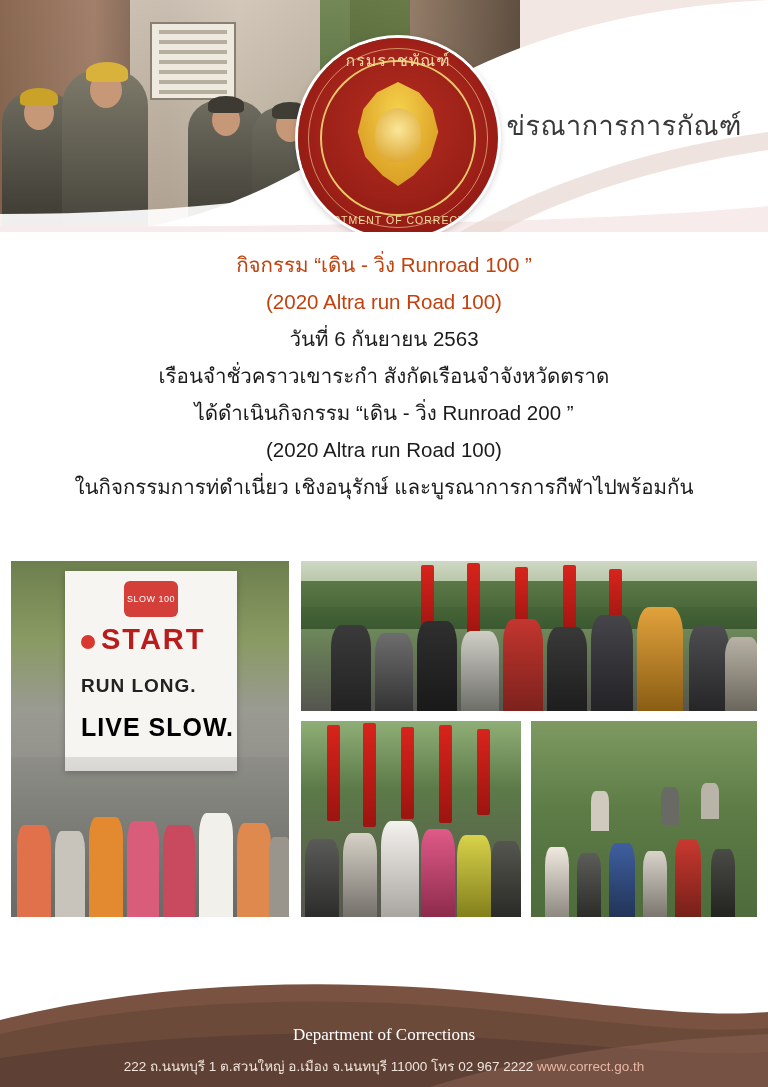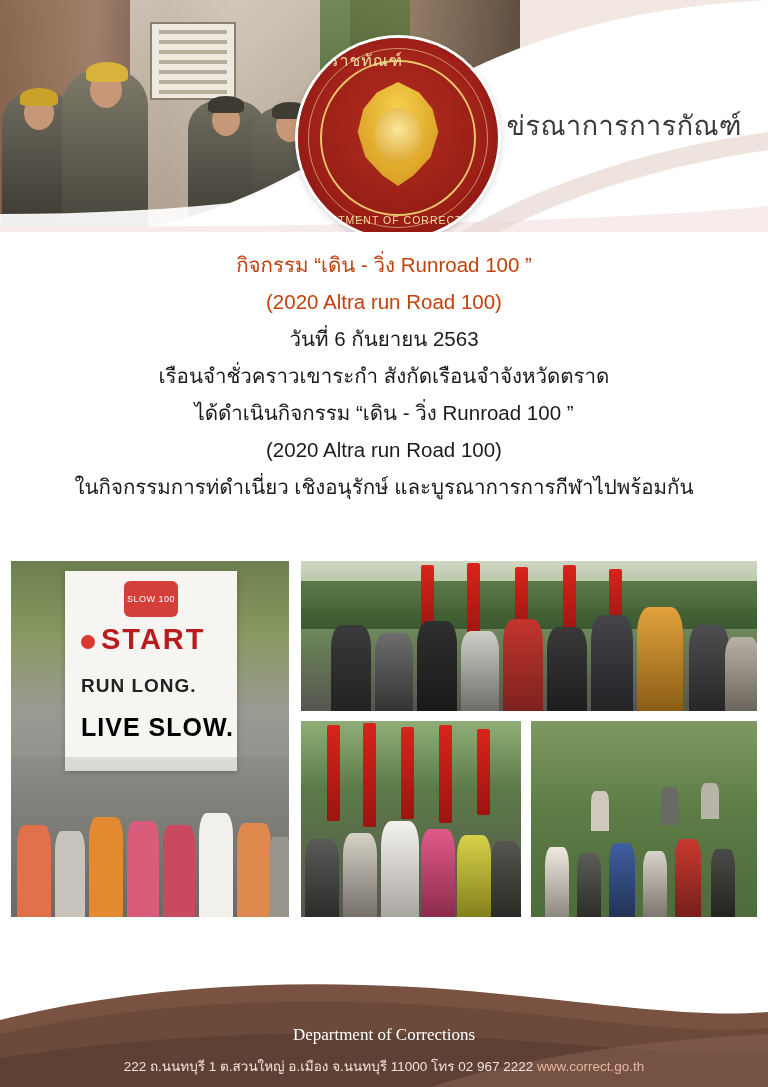--- a/index.html
+++ b/index.html
@@ -125,21 +125,21 @@
     position:absolute;
     left:50%; top:26px;
     transform:translateX(-50%);
     width:46px; height:54px;
     border-radius:50% 50% 45% 45%;
     background: radial-gradient(circle at 50% 40%, #fbe79a, #d79b1f);
   }
   .seal-text-top, .seal-text-bottom {
     position: absolute;
     left: 0; width: 200px;
-    text-align: left;
+    text-align: center;
     color: #f4dca0;
     font-size: 11px;
     letter-spacing: 1px;
   }
   .seal-text-top { top: 10px; font-size: 16px; }
   .seal-text-bottom { bottom: 12px; font-size: 10.5px; }
   .seal-ring {
     position: absolute;
     inset: 10px;
     border-radius: 50%;
@@ -310,21 +310,21 @@
 
     <div class="header-title">ข่รณาการการกัณฑ์</div>
   </div>
 
   <div class="content">
     <div class="text-block">
       <div class="line red">กิจกรรม “เดิน - วิ่ง Runroad 100 ”</div>
       <div class="line red">(2020 Altra run Road 100)</div>
       <div class="line">วันที่ 6 กันยายน 2563</div>
       <div class="line">เรือนจำชั่วคราวเขาระกำ สังกัดเรือนจำจังหวัดตราด</div>
-      <div class="line">ได้ดำเนินกิจกรรม  “เดิน - วิ่ง Runroad 100 ”</div>
+      <div class="line">ได้ดำเนินกิจกรรม  “เดิน - วิ่ง Runroad 200 ”</div>
       <div class="line">(2020 Altra run Road 100)</div>
       <div class="line">ในกิจกรรมการท่ดำเนี่ยว เชิงอนุรักษ์ และบูรณาการการกีฬาไปพร้อมกัน</div>
     </div>
   </div>
 
   <div class="photos">
 
     <div class="ph p1">
       <div class="p1-banner">
         <div class="p1-logo">SLOW 100</div>

